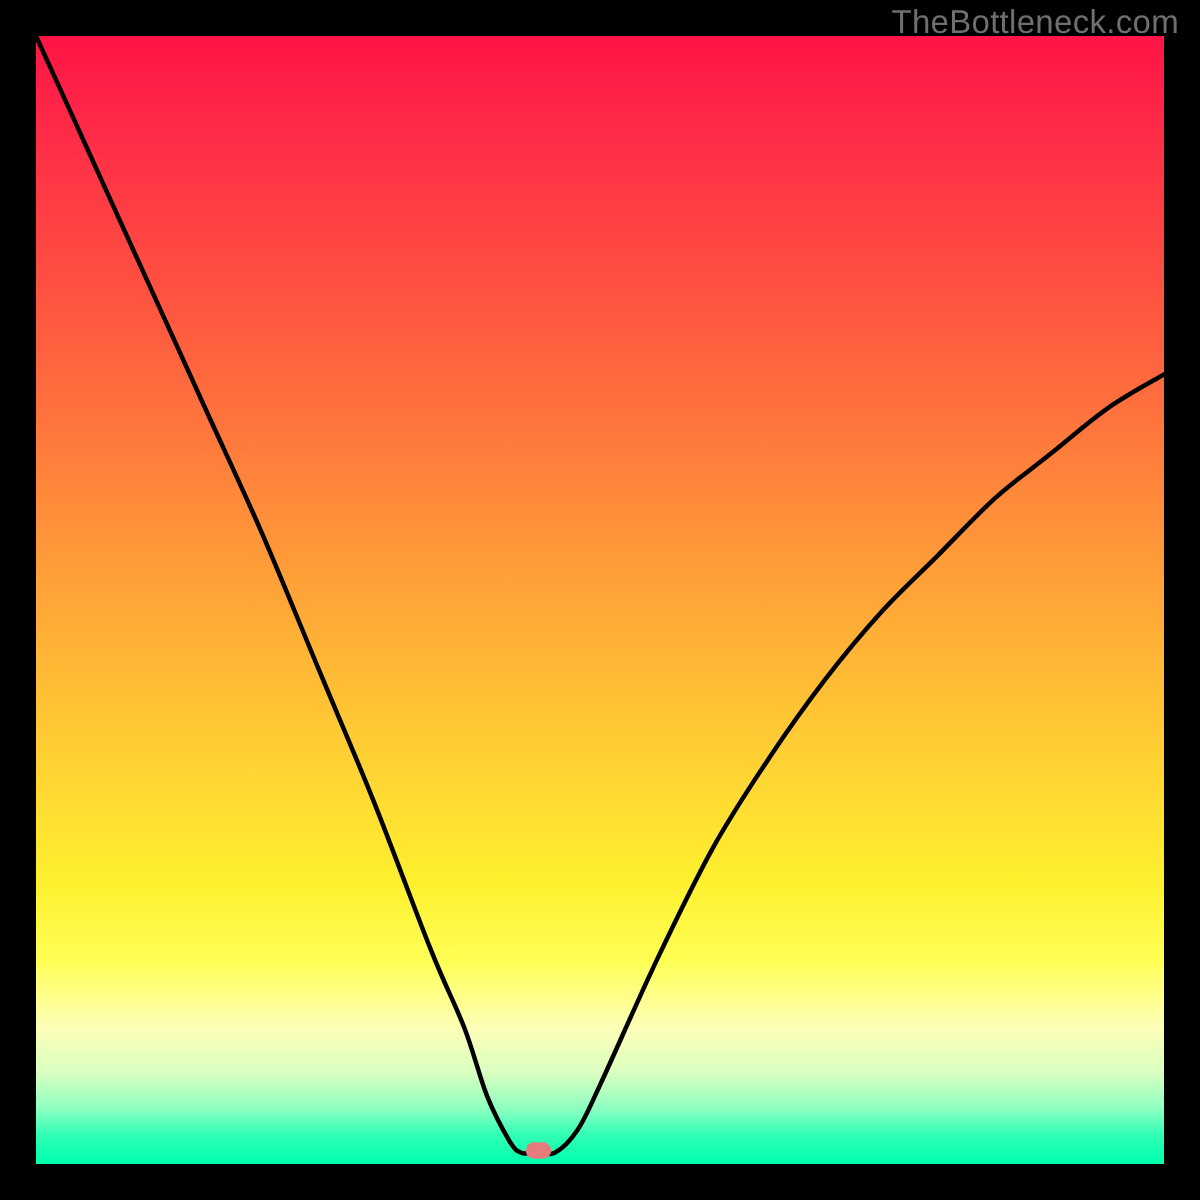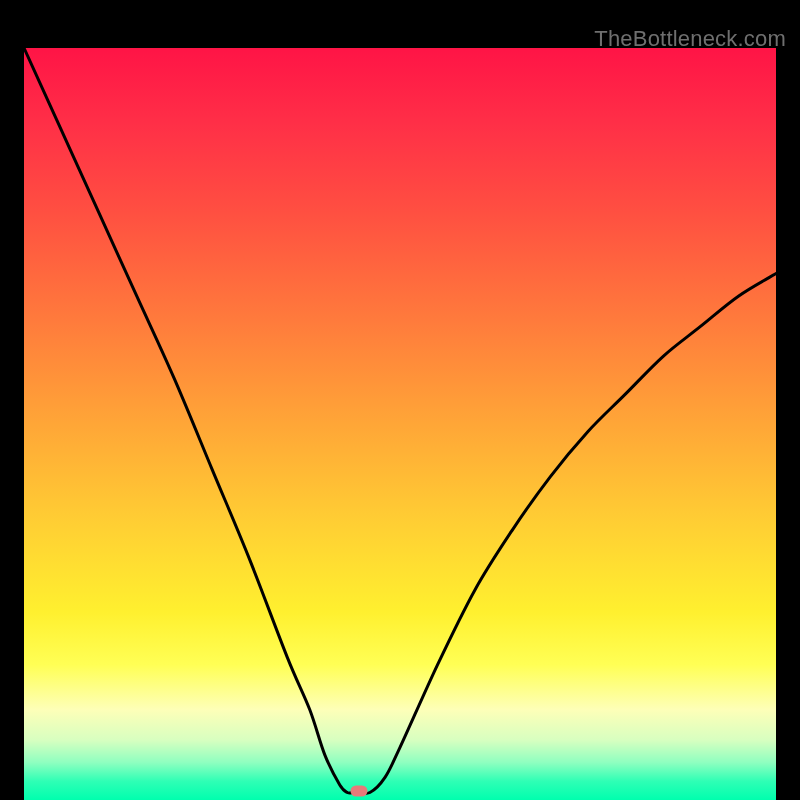--- a/index.html
+++ b/index.html
@@ -11,21 +11,20 @@
     overflow: hidden;
     font-family: Arial, Helvetica, sans-serif;
   }
   .frame {
     position: absolute;
     top: 0;
     left: 0;
     width: 800px;
     height: 768px;
     background: #000;
-    margin-top: 24px;
   }
   .watermark {
     position: absolute;
     top: 2px;
     right: 14px;
     color: #6f6f6f;
     font-size: 22px;
     font-weight: 400;
     letter-spacing: 0.2px;
     z-index: 10;

